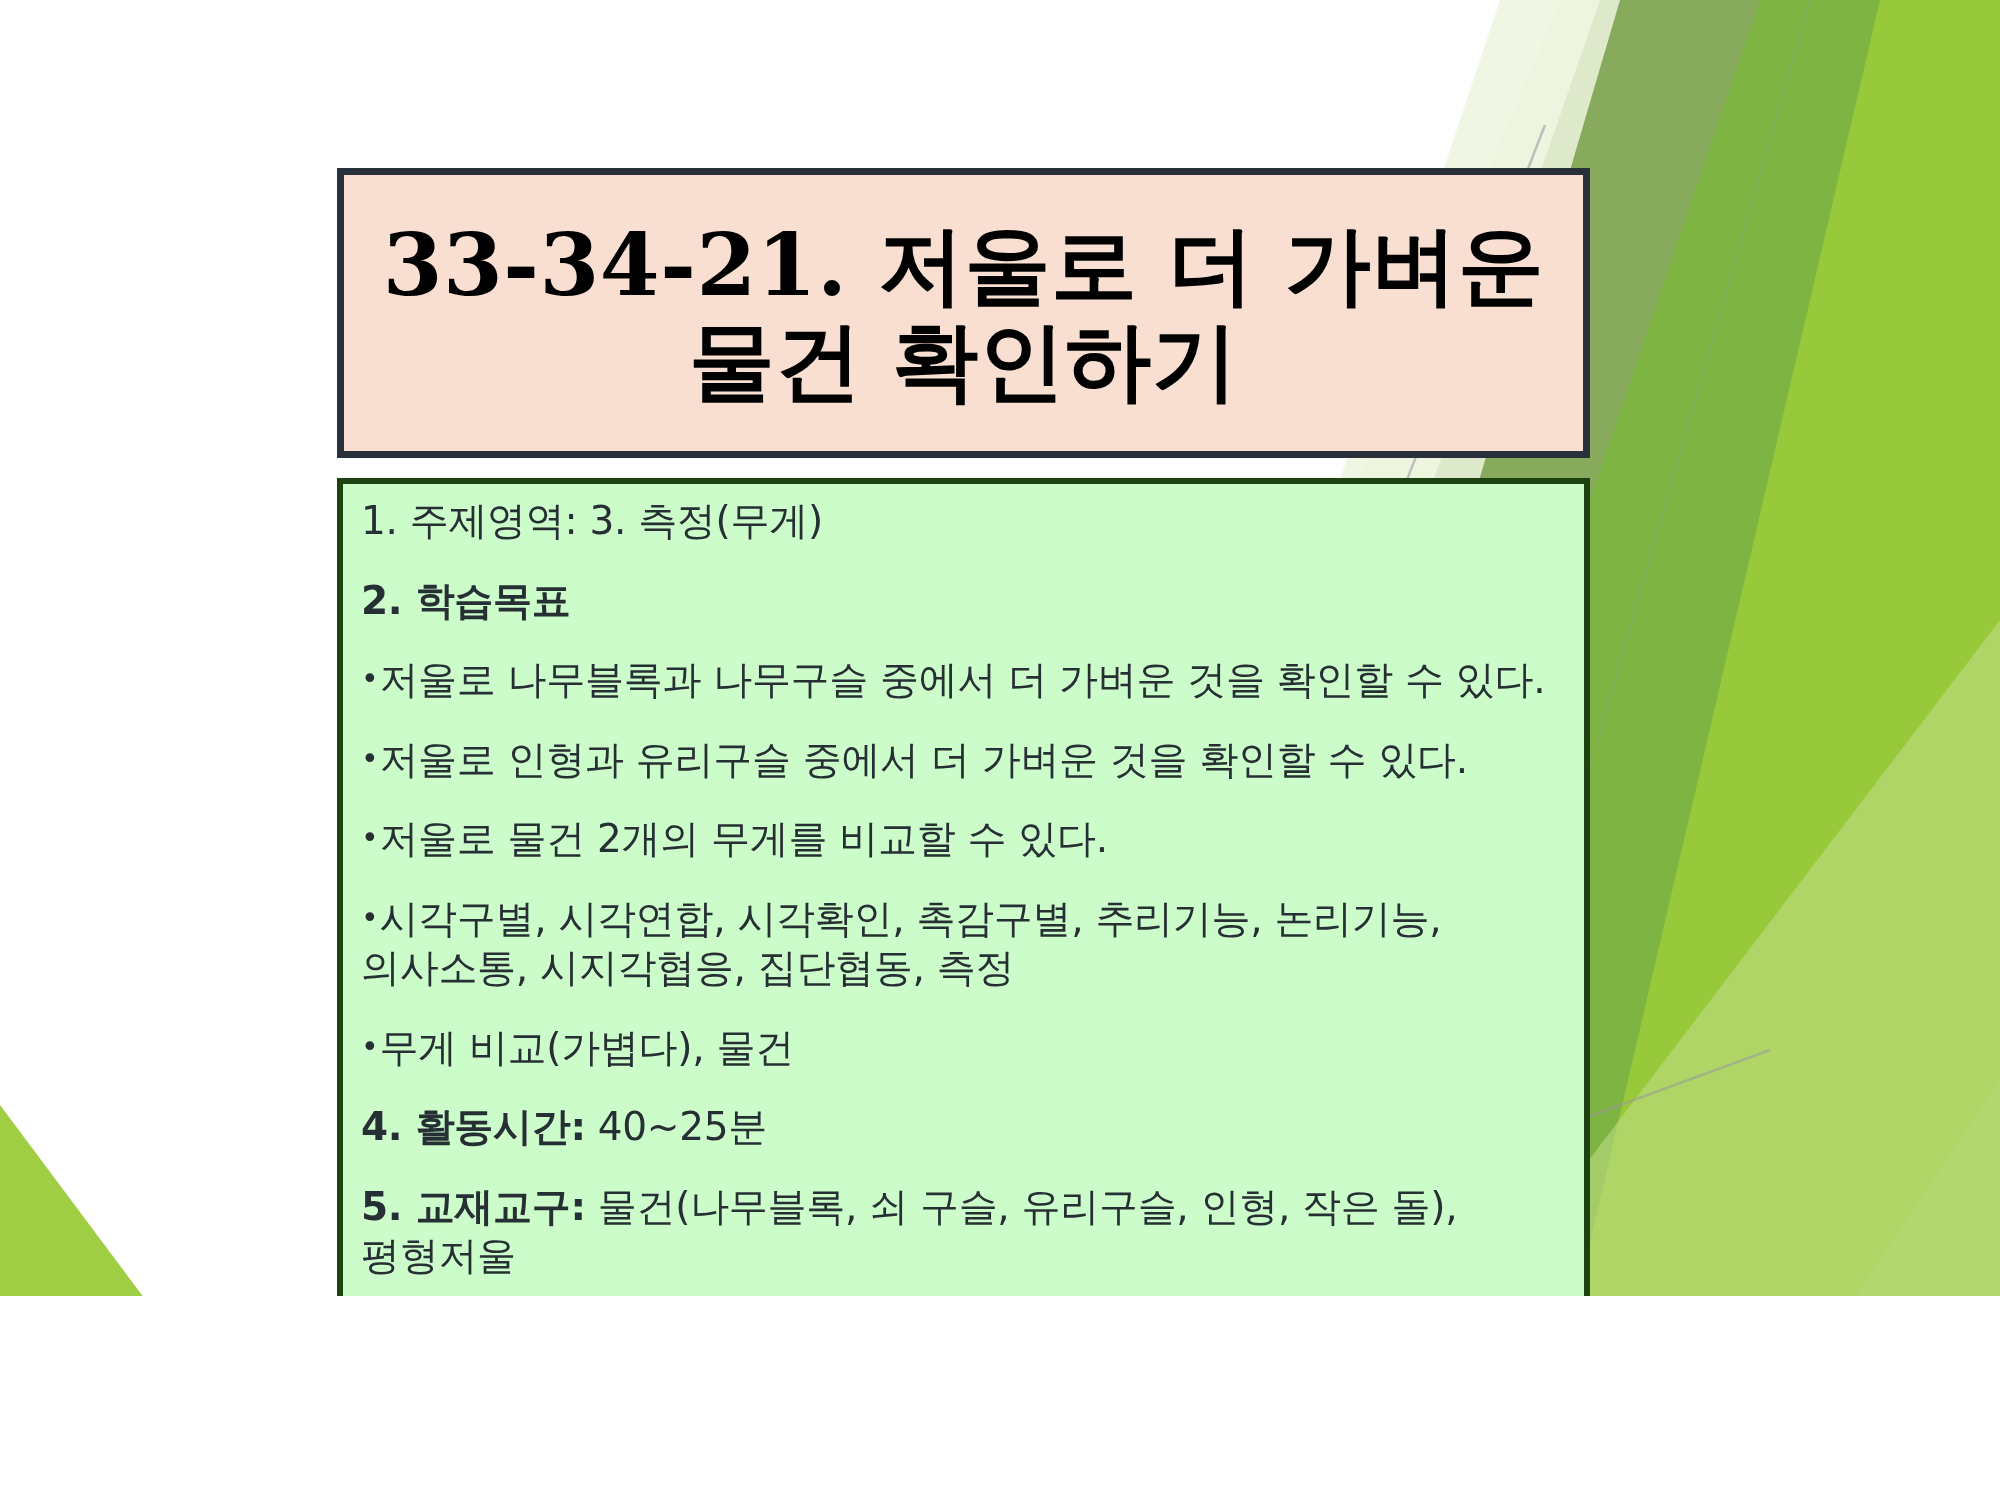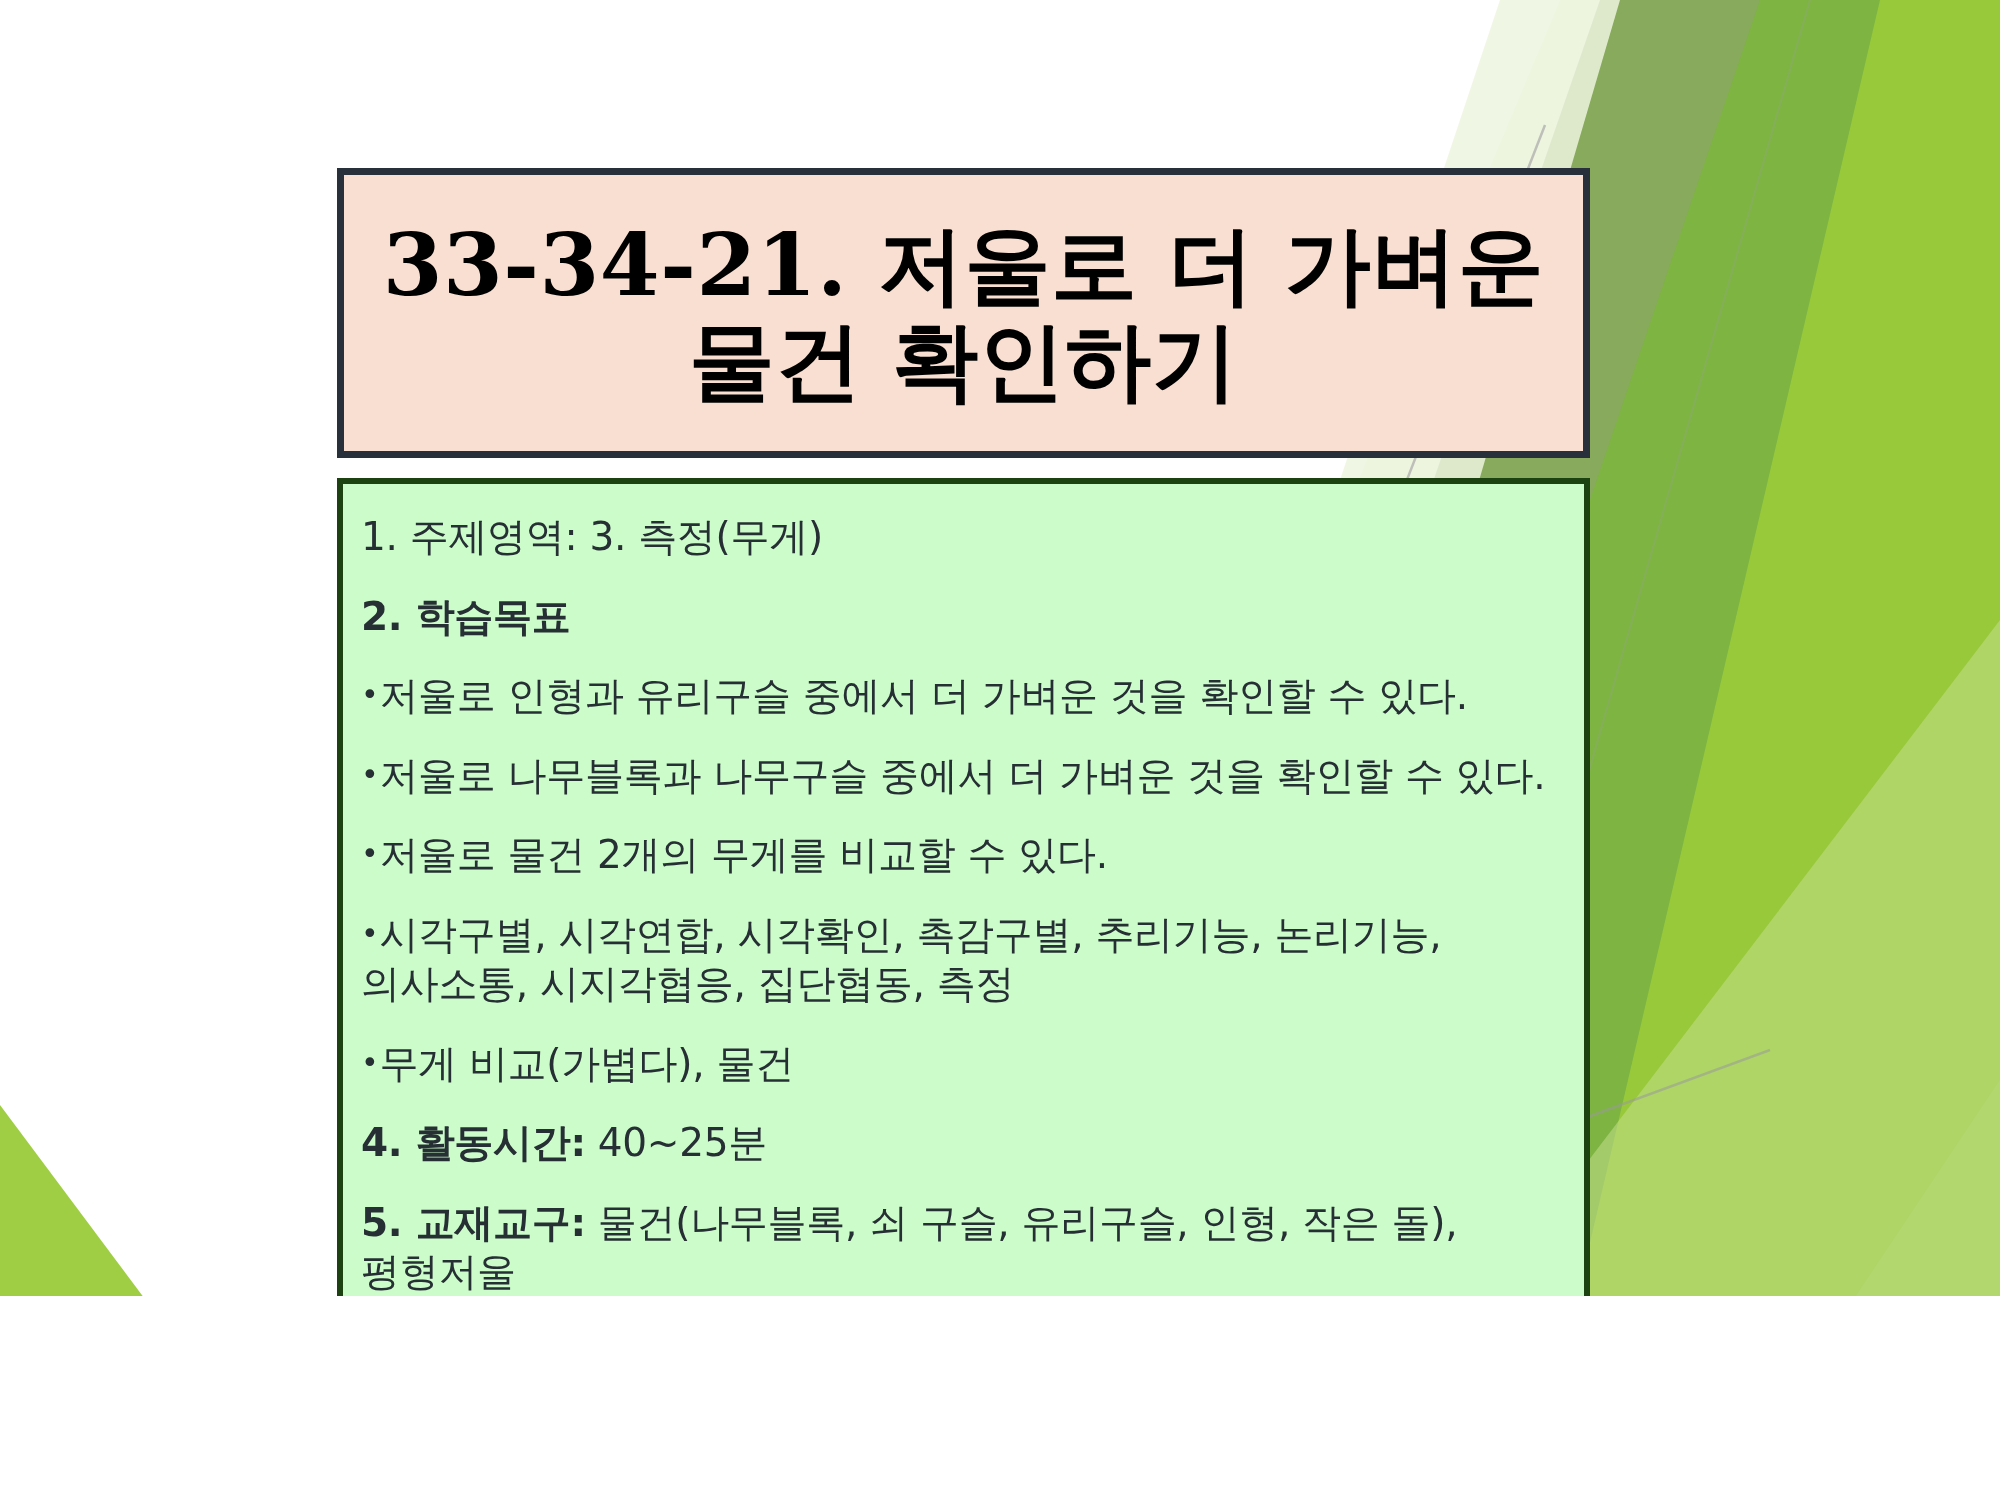--- a/index.html
+++ b/index.html
@@ -55,21 +55,21 @@
   
   .body-box {
     position: absolute;
     left: 337px;
     top: 478px;
     width: 1253px;
     height: 883px;
     box-sizing: border-box;
     background: #CDFCCB;
     border: 6px solid #1C4211;
-    padding: 28px 18px 10px 18px;
+    padding: 12px 18px 10px 18px;
     z-index: 5;
   }
   .body-line {
     color: #262F33;
     font-size: 39px;
     line-height: 1.27;
     letter-spacing: -0.3px;
     margin: 0 0 30px 0;
     word-break: keep-all;
     white-space: nowrap;
@@ -138,25 +138,25 @@
   <div class="body-box">
     <p class="body-line">
       <span class="lbl-wrap">1. 주제영역:</span><span> 3. 측정(무게)</span>
     </p>
 
     <p class="body-line">
       <span class="lbl">2. 학습목표</span>
     </p>
 
     <p class="body-line">
-      <span class="bullet-dot">•</span><span>저울로 인형과 유리구슬 중에서 더 가벼운 것을 확인할 수 있다.</span>
+      <span class="bullet-dot">•</span><span>저울로 나무블록과 나무구슬 중에서 더 가벼운 것을 확인할 수 있다.</span>
     </p>
 
     <p class="body-line">
-      <span class="bullet-dot">•</span><span>저울로 나무블록과 나무구슬 중에서 더 가벼운 것을 확인할 수 있다.</span>
+      <span class="bullet-dot">•</span><span>저울로 인형과 유리구슬 중에서 더 가벼운 것을 확인할 수 있다.</span>
     </p>
 
     <p class="body-line">
       <span class="bullet-dot">•</span><span>저울로 물건 2개의 무게를 비교할 수 있다.</span>
     </p>
 
 
     <p class="body-line wrap">
       <span class="bullet-dot">•</span><span>시각구별, 시각연합, 시각확인, 촉감구별, 추리기능, 논리기능, 의사소통, 시지각협응, 집단협동, 측정</span>
     </p>

